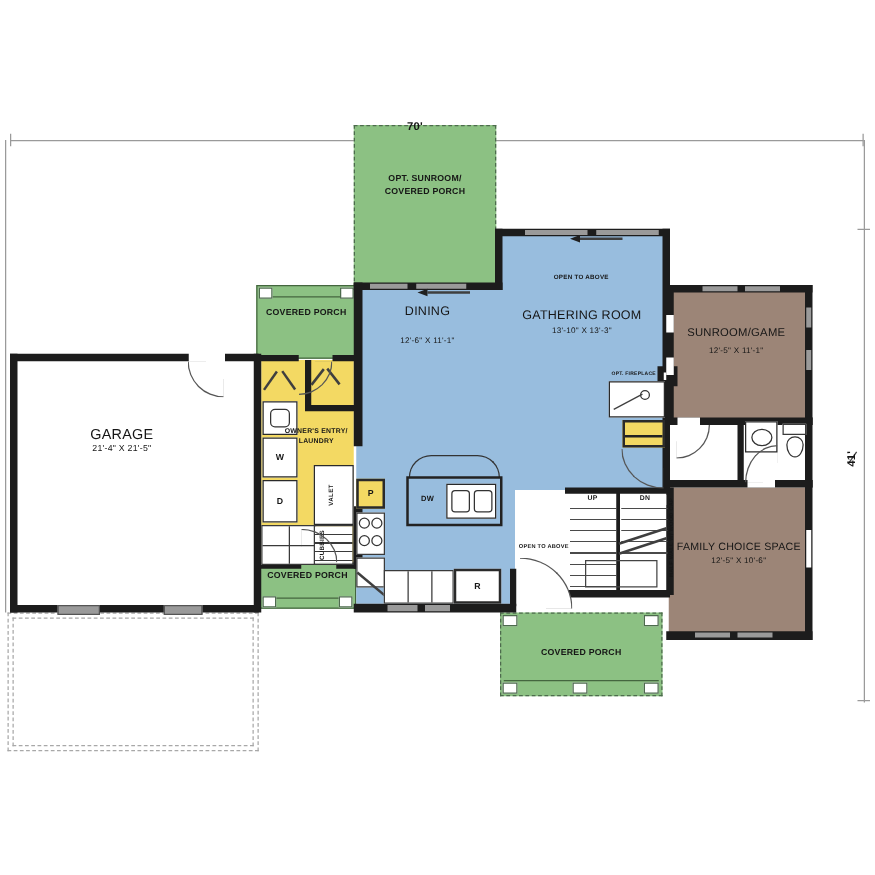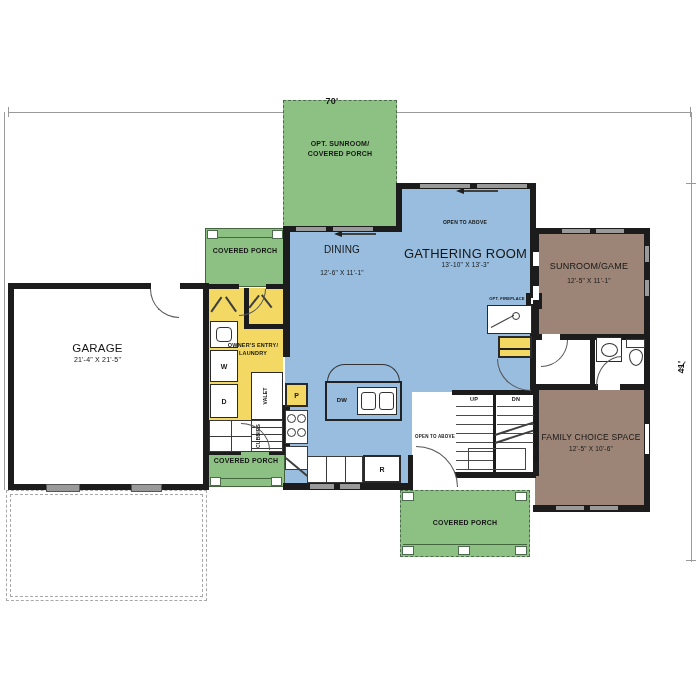--- a/index.html
+++ b/index.html
@@ -224,21 +224,21 @@
   <div class="lbl b" style="left:285px;top:140px;width:110px;height:10px;font-size:7px">OPT. SUNROOM/</div>
   <div class="lbl b" style="left:285px;top:150px;width:110px;height:10px;font-size:7px">COVERED PORCH</div>
   <div class="lbl b" style="left:205px;top:247px;width:80px;height:10px;font-size:7px">COVERED PORCH</div>
   <div class="lbl b" style="left:207px;top:457px;width:78px;height:10px;font-size:7px">COVERED PORCH</div>
   <div class="lbl b" style="left:400px;top:519px;width:130px;height:10px;font-size:7px">COVERED PORCH</div>
   <div class="lbl" style="left:40px;top:342px;width:115px;height:13px;font-size:11.5px">GARAGE</div>
   <div class="lbl" style="left:40px;top:356px;width:115px;height:9px;font-size:7px">21'-4" x 21'-5"</div>
   <div class="lbl" style="left:297px;top:244px;width:90px;height:12px;font-size:10px">DINING</div>
   <div class="lbl" style="left:297px;top:269px;width:90px;height:9px;font-size:6.5px">12'-6" x 11'-1"</div>
   <div class="lbl" style="left:430px;top:220px;width:70px;height:8px;font-size:5px;font-weight:bold">OPEN TO ABOVE</div>
-  <div class="lbl" style="left:398px;top:247px;width:135px;height:13px;font-size:13px">GATHERING ROOM</div>
+  <div class="lbl" style="left:398px;top:247px;width:135px;height:13px;font-size:10px">GATHERING ROOM</div>
   <div class="lbl" style="left:398px;top:261px;width:135px;height:9px;font-size:6.5px">13'-10" x 13'-3"</div>
   <div class="lbl" style="left:535px;top:261px;width:108px;height:11px;font-size:9px">SUNROOM/GAME</div>
   <div class="lbl" style="left:535px;top:277px;width:108px;height:9px;font-size:6.5px">12'-5" x 11'-1"</div>
   <div class="lbl" style="left:535px;top:433px;width:112px;height:11px;font-size:8.5px">FAMILY CHOICE SPACE</div>
   <div class="lbl" style="left:535px;top:445px;width:112px;height:9px;font-size:6.5px">12'-5" x 10'-6"</div>
   <div class="lbl b" style="left:222px;top:342px;width:62px;height:8px;font-size:5.5px">OWNER'S ENTRY/</div>
   <div class="lbl b" style="left:222px;top:350px;width:62px;height:8px;font-size:5.5px">LAUNDRY</div>
   <div class="lbl" style="left:413px;top:434px;width:44px;height:7px;font-size:4.5px;font-weight:bold">OPEN TO ABOVE</div>
   <div class="lbl b" style="left:482px;top:297px;width:50px;height:6px;font-size:4px">OPT. FIREPLACE</div>
   <div class="lbl b" style="left:456px;top:396px;width:36px;height:8px;font-size:5.5px;background:#fff">UP</div>

